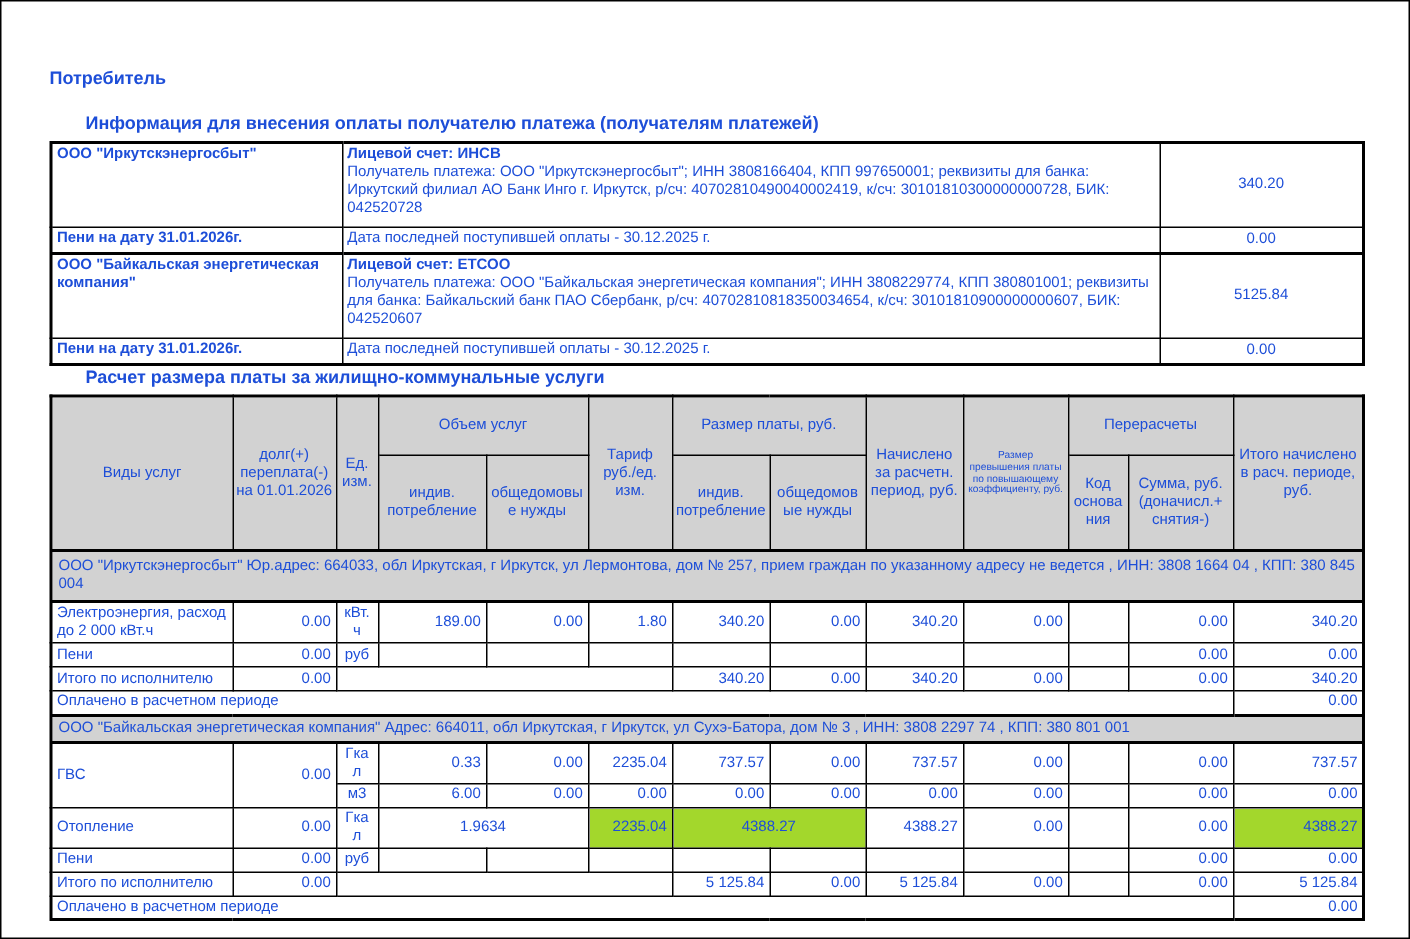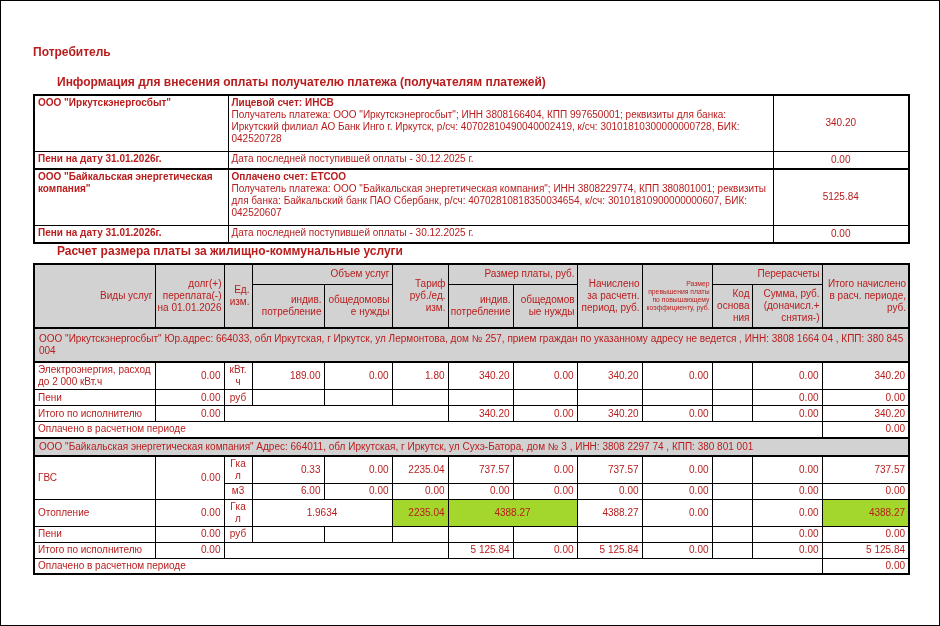--- a/index.html
+++ b/index.html
@@ -2,21 +2,21 @@
 <html style="--hl: #a3d72c; --hdr: #d2d2d2;"><head>
 <meta charset="utf-8">
 <style>
   * { box-sizing: border-box; }
   html,body { margin:0; padding:0; background:#fff; }
   .page {
     width: 940px; height: 626px;
     border: 1px solid #000;
     background: #fff;
     font-family: "Liberation Sans", sans-serif;
-    color: #b91c1c;
+    color: #1d4ed8;
     overflow: hidden;
     position: relative;
   }
   .content { padding: 44px 32px 0 32px; }
   .h-consumer { font-size: 12px; font-weight: bold; margin: 0 0 16px 0; }
   .h-section  { font-size: 12px; font-weight: bold; margin: 0 0 5px 0; padding-left: 24px; }
   .h-calc     { margin-top: 0; }
 
   table { border-collapse: collapse; table-layout: fixed; width: 875px; }
   td {
@@ -34,21 +34,21 @@
   .t1 .hd { background: var(--hdr, #d2d2d2); text-align: center; height: 16px; }
   .t1 .provider { font-weight: bold; vertical-align: top; }
   .t1 .details  { vertical-align: top; }
   .t1 .acct     { font-weight: bold; }
   .t1 .total    { text-align: center; }
   .t1 .r-main td { border-top-width: 2px; }
   .t1 .r-main   { height: 56px; }
   .t1 .r-peni   { height: 18px; }
 
   
-  .t2 .hd { background: var(--hdr, #d2d2d2); text-align: right; vertical-align: middle; padding: 3px 2px; }
+  .t2 .hd { background: var(--hdr, #d2d2d2); text-align: center; vertical-align: middle; padding: 13px 2px; }
   .t2 .h1r { height: 20px; }
   .t2 .h2r { height: 44px; }
   .t2 .tiny { font-size: 6.8px; line-height: 1.15; }
   .t2 .sect {
     background: var(--hdr, #d2d2d2);
     padding: 2px 4px;
     border-top-width: 2px; border-bottom-width: 2px;
     vertical-align: middle;
   }
   .t2 .num   { text-align: right; }
@@ -87,21 +87,21 @@
         <td class="total">340.20</td>
       </tr>
       <tr class="r-peni">
         <td class="provider">Пени на дату 31.01.2026г.</td>
         <td class="details">Дата последней поступившей оплаты - 30.12.2025 г.</td>
         <td class="total">0.00</td>
       </tr>
       <tr class="r-main">
         <td class="provider">ООО "Байкальская энергетическая компания"</td>
         <td class="details">
-          <div class="acct">Оплачено счет: ЕТСОО</div>
+          <div class="acct">Лицевой счет: ЕТСОО</div>
           <div>Получатель платежа: ООО "Байкальская энергетическая компания"; ИНН 3808229774, КПП 380801001; реквизиты для банка: Байкальский банк ПАО Сбербанк, р/сч: 40702810818350034654, к/сч: 30101810900000000607, БИК: 042520607</div>
         </td>
         <td class="total">5125.84</td>
       </tr>
       <tr class="r-peni">
         <td class="provider">Пени на дату 31.01.2026г.</td>
         <td class="details">Дата последней поступившей оплаты - 30.12.2025 г.</td>
         <td class="total">0.00</td>
       </tr>
     </tbody>

